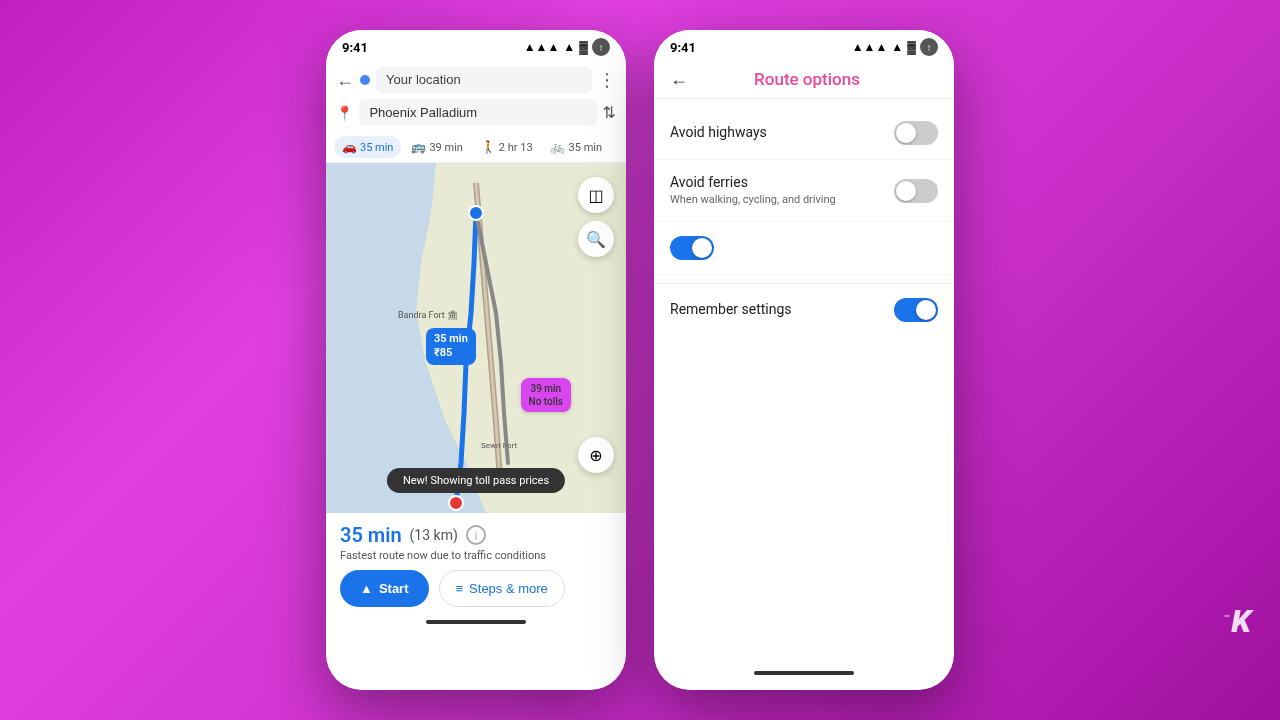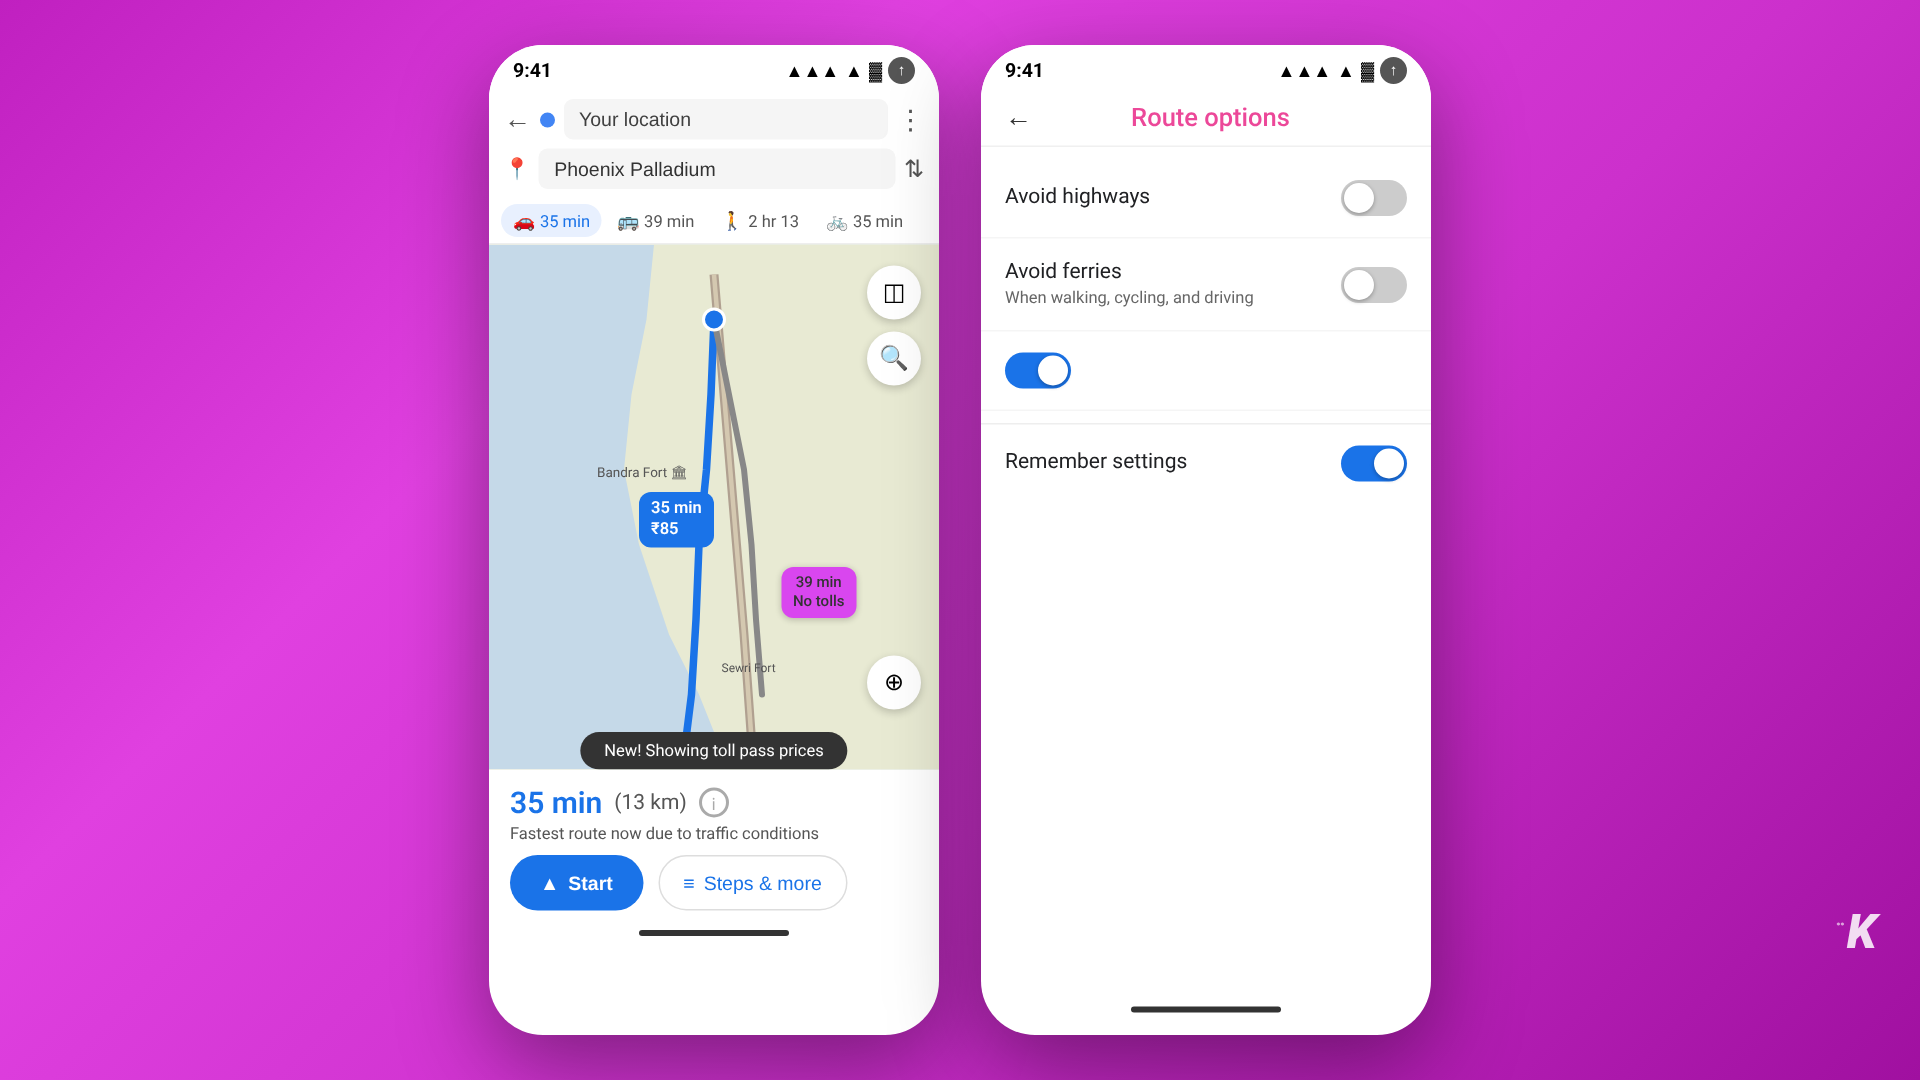--- a/index.html
+++ b/index.html
@@ -164,21 +164,21 @@
       font-size: 10px;
       font-weight: 500;
       right: 55px;
       top: 215px;
       line-height: 1.3;
       box-shadow: 0 1px 4px rgba(0,0,0,0.2);
       text-align: center;
     }
     .toll-toast {
       position: absolute;
-      bottom: 0;
+      bottom: 20px;
       left: 50%;
       transform: translateX(-50%);
       background: #333;
       color: #fff;
       border-radius: 20px;
       padding: 6px 16px;
       font-size: 11px;
       white-space: nowrap;
     }
 

